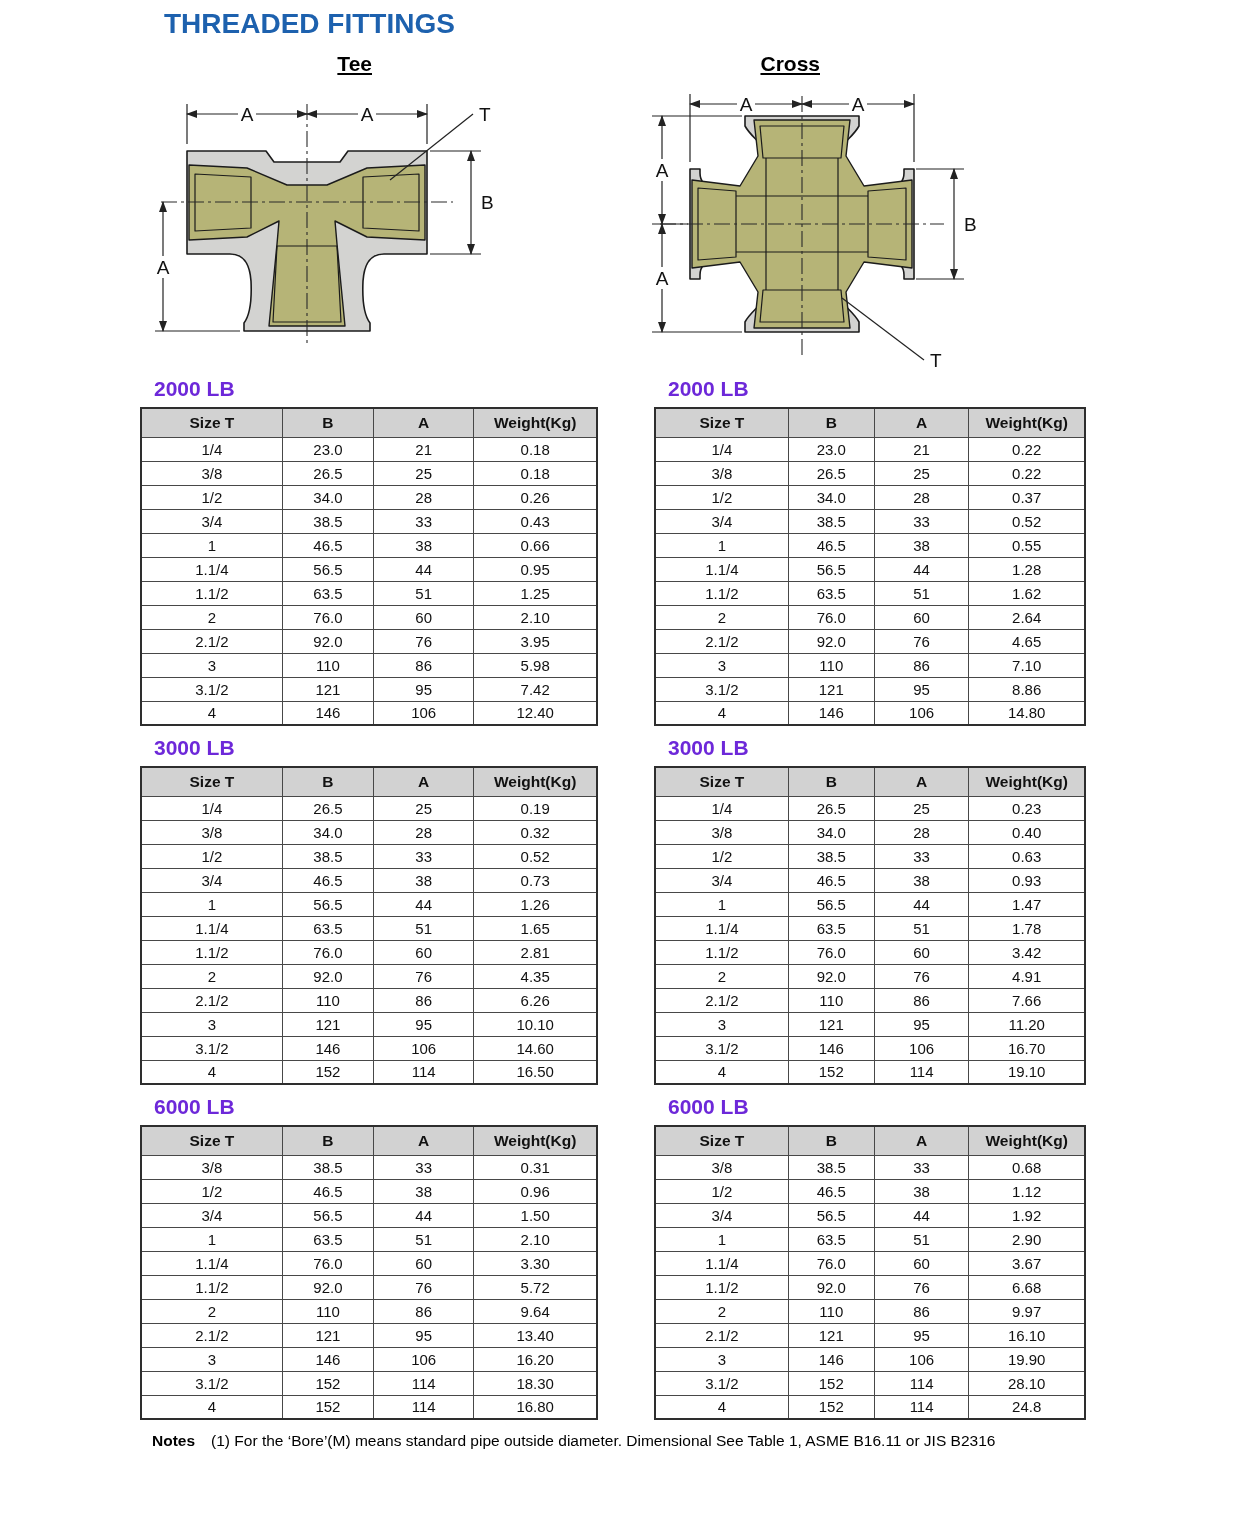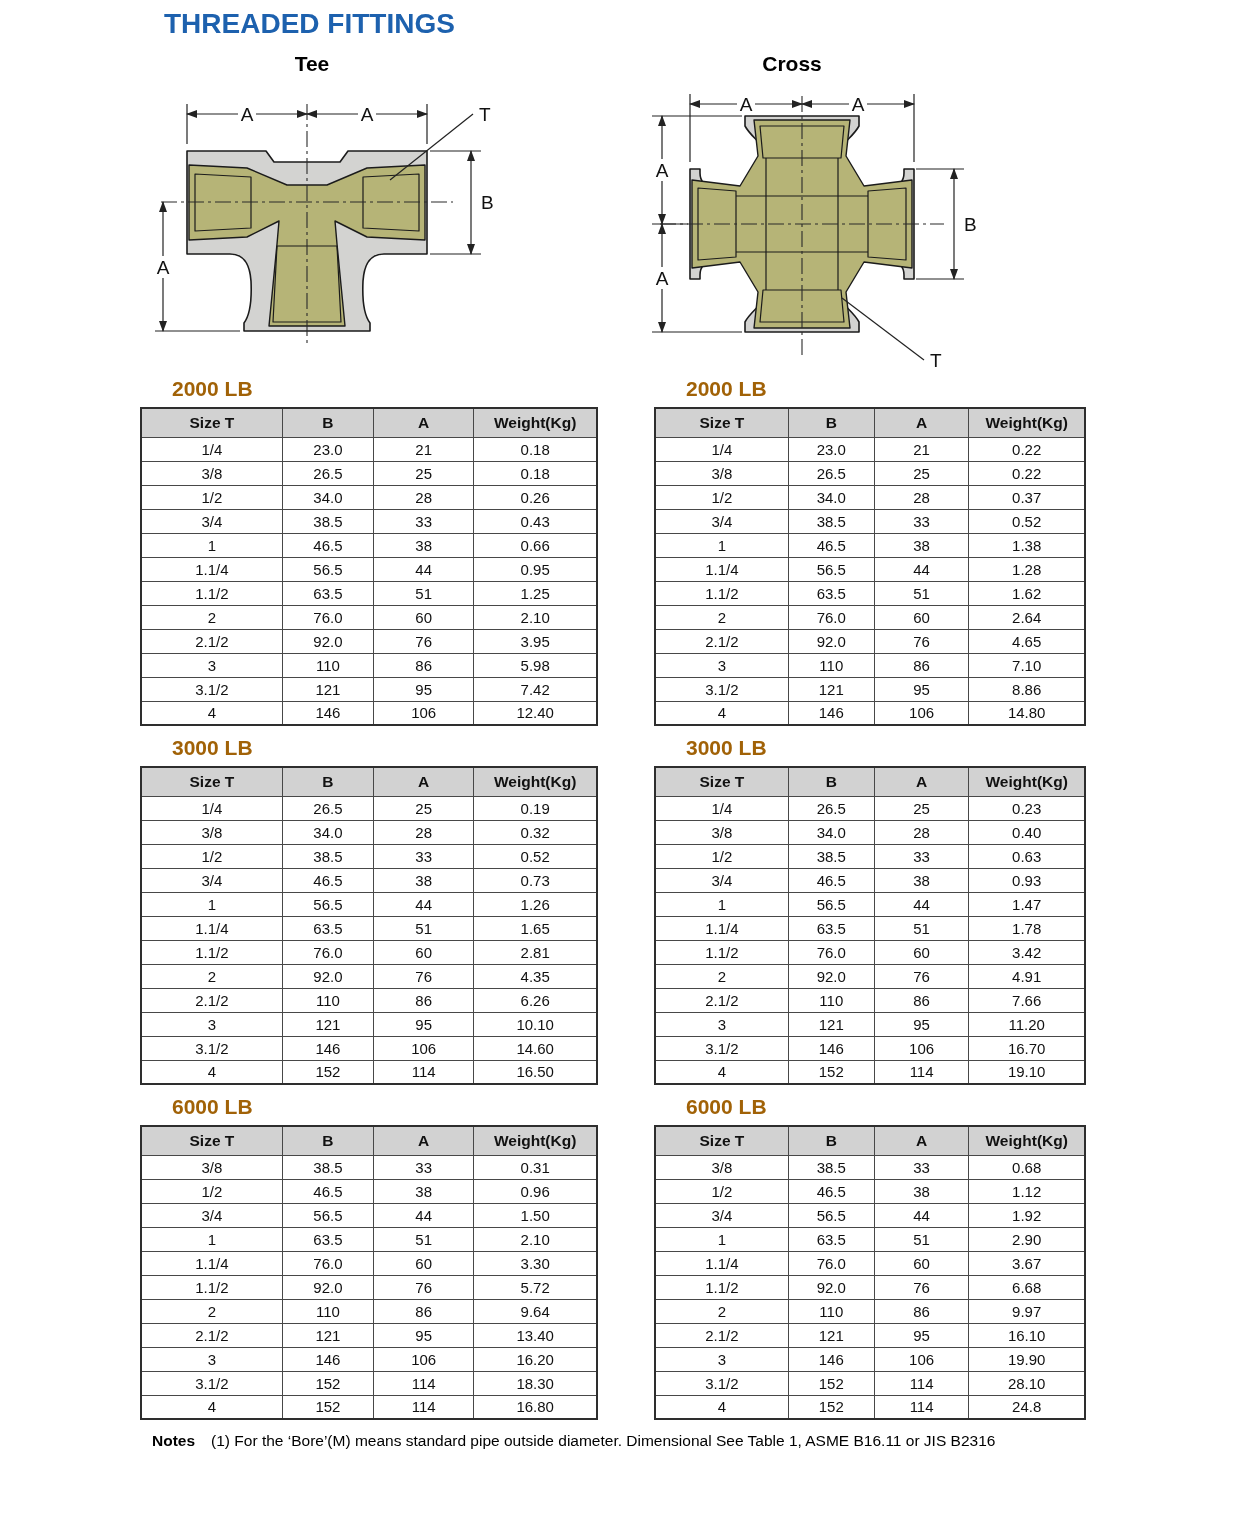--- a/index.html
+++ b/index.html
@@ -7,37 +7,37 @@
   body {
     width:1241px; height:1527px; position:relative;
     font-family:"Liberation Sans", sans-serif; color:#111;
     overflow:hidden;
   }
   .page-title {
     position:absolute; left:155px; top:8px;
     font-size:28px; font-weight:bold; color:#1d61ae; letter-spacing:0px;margin-left:9px;
   }
   .diagram-caption {
-    position:absolute; top:52px; width:120px; text-align:center;
-    font-size:21px; font-weight:bold; color:#000;
+    position:absolute; top:52px; width:120px; text-align:right;
+    font-size:21px; font-weight:bold; color:#000;text-decoration:underline;
   }
   #tee-caption { left:252px; }
-  #cross-caption { left:732px; }
+  #cross-caption { left:700px; }
   .diagram { position:absolute; }
   #tee-diagram { left:147px; top:84px; }
   #cross-diagram { left:602px; top:74px; }
 
   .tables-area { position:absolute; left:140px; top:376px; width:948px; }
   .section { margin-bottom:9px; }
   .section-cols { display:flex; gap:56px; }
   .col-left { width:458px; }
   .col-right { width:432px; }
   .rating {
-    font-size:21px; font-weight:bold; color:#a16207;
-    margin:0 0 5px 32px; line-height:26px;
+    font-size:21px; font-weight:bold; color:#6d28d9;
+    margin:0 0 5px 14px; line-height:26px;
   }
   table.spec {
     width:100%; border-collapse:collapse; table-layout:fixed;
     border:2px solid #2e2e2e;
     padding-left:26px;
   }
   table.spec th, table.spec td {
     border:1.5px solid #484848; text-align:center; vertical-align:middle;
     font-size:15px; overflow:hidden; white-space:nowrap;
   }
@@ -298,21 +298,21 @@
               <tr>
                 <td>3/4</td>
                 <td>38.5</td>
                 <td>33</td>
                 <td>0.52</td>
               </tr>
               <tr>
                 <td>1</td>
                 <td>46.5</td>
                 <td>38</td>
-                <td>1.38</td>
+                <td>0.55</td>
               </tr>
               <tr>
                 <td>1.1/4</td>
                 <td>56.5</td>
                 <td>44</td>
                 <td>1.28</td>
               </tr>
               <tr>
                 <td>1.1/2</td>
                 <td>63.5</td>

